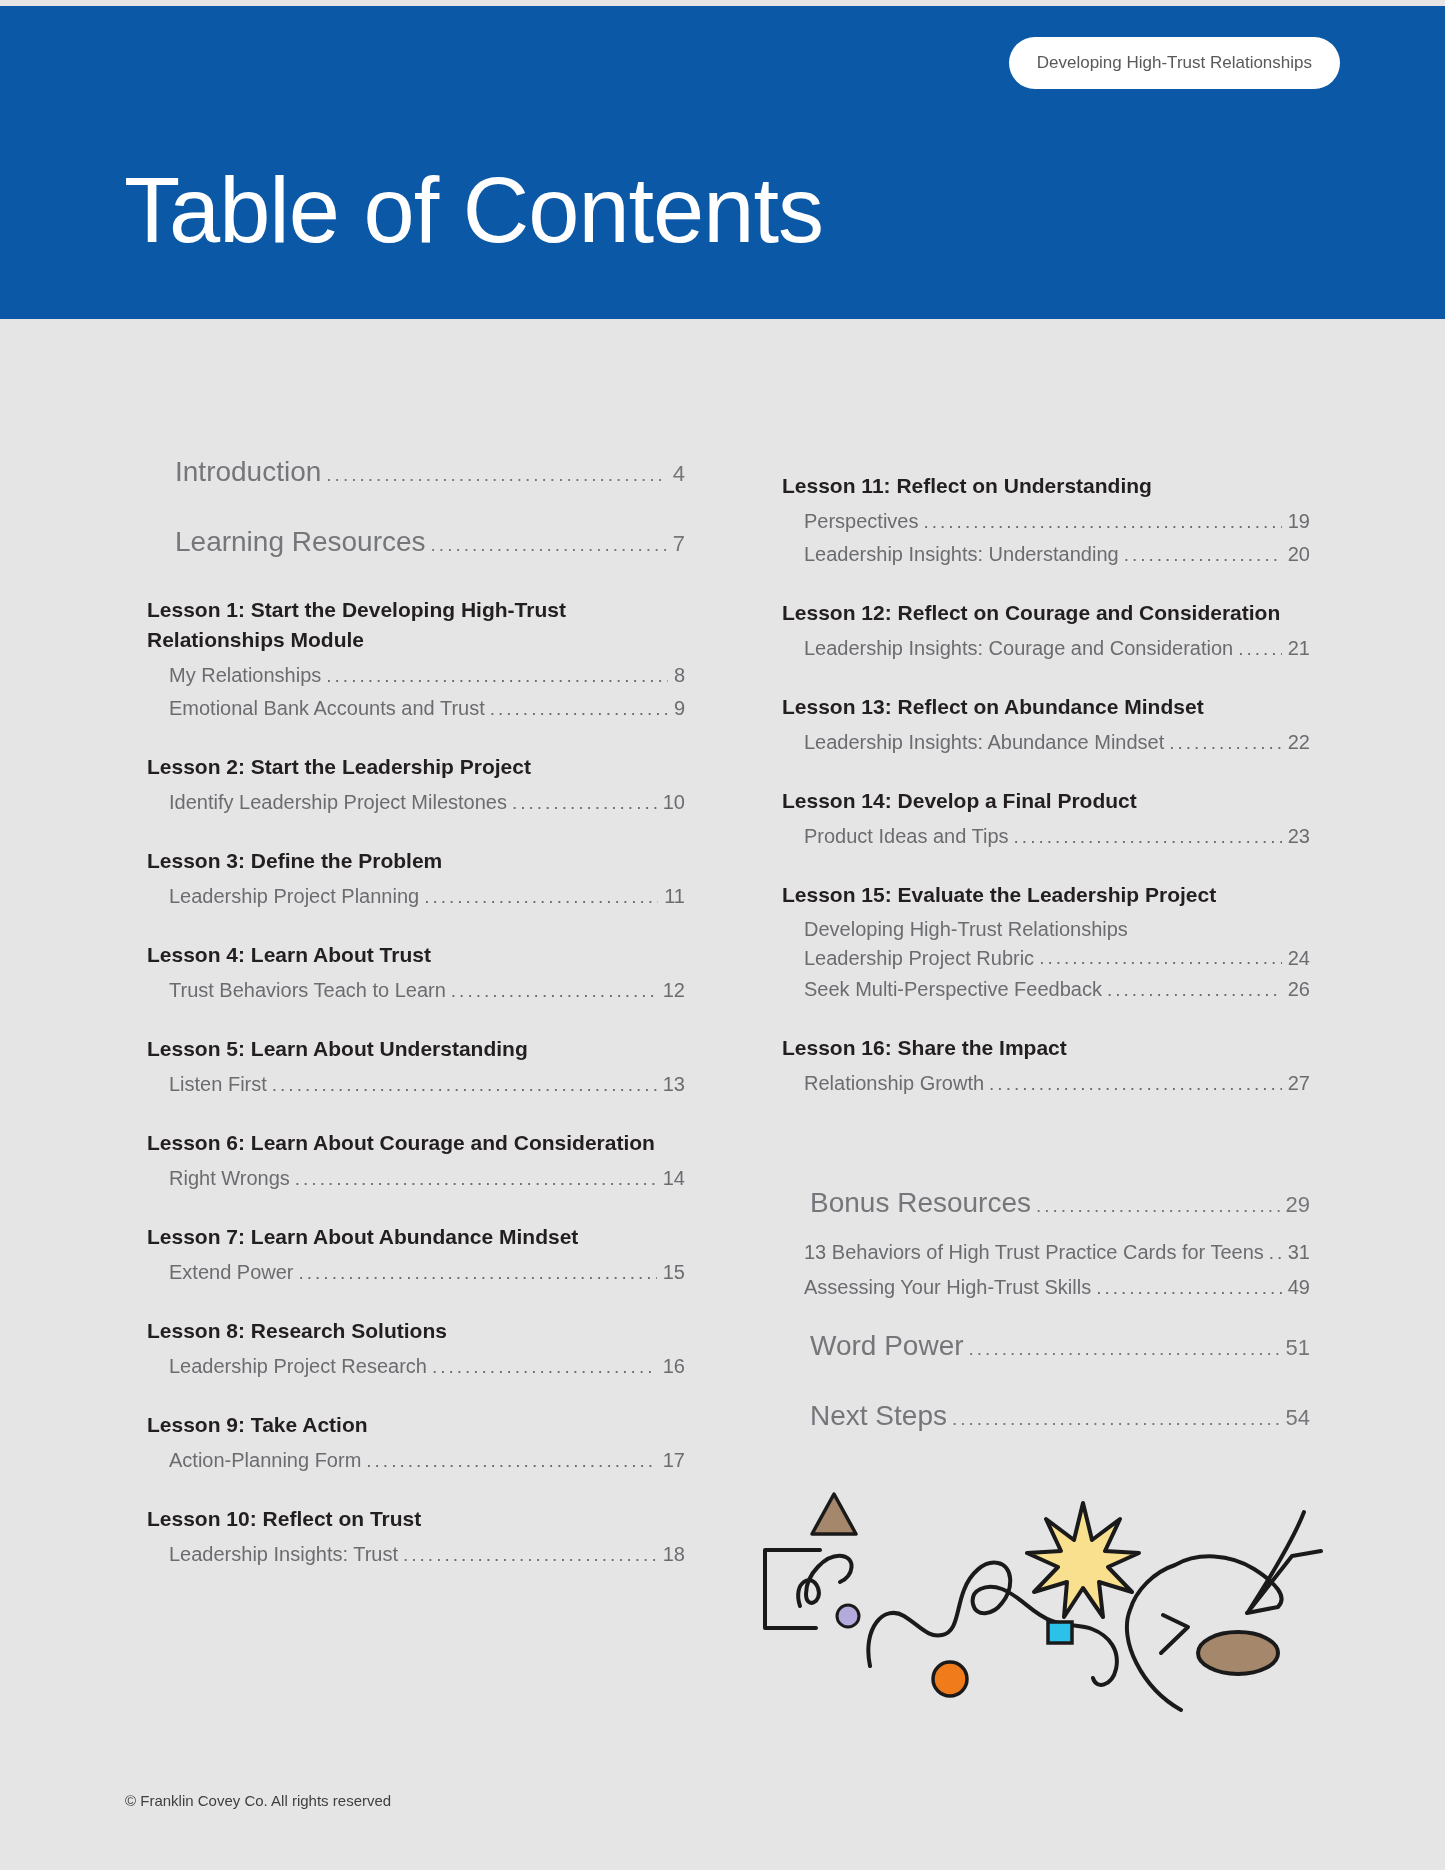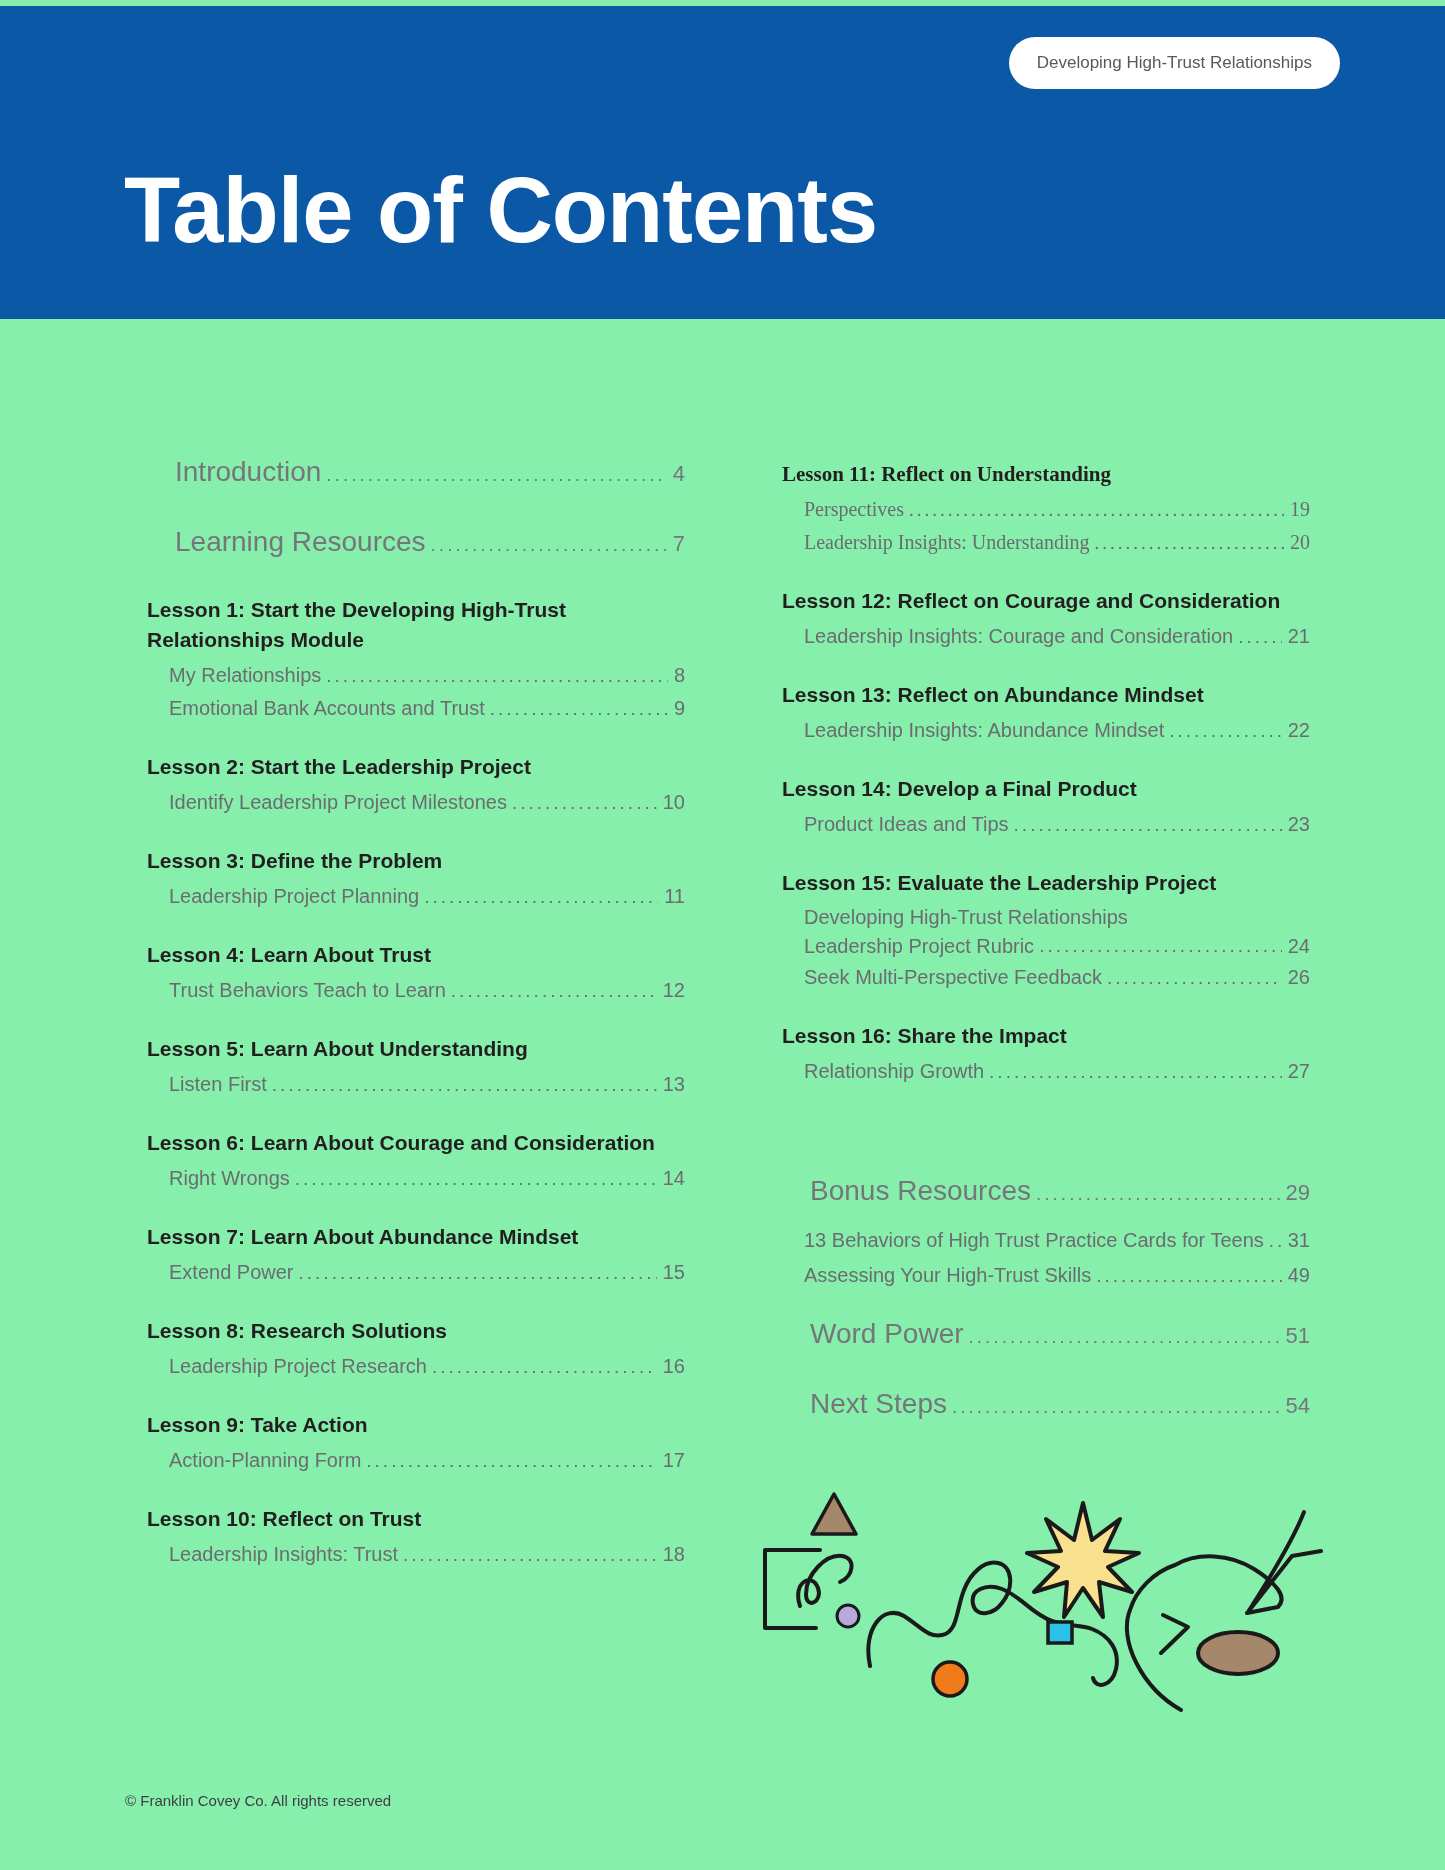--- a/index.html
+++ b/index.html
@@ -1,39 +1,39 @@
 <!DOCTYPE html>
 <html style="--band: #0b58a6; --badge_bg: #ffffff; --badge_text: #58595b; --title_text: #ffffff; --heading: #231f20; --body: #6b6c70; --section: #75767a; --footer: #3f3f41; --stroke: #1a1a1a; --doodle_triangle: #a5876b; --doodle_star: #f8e08e; --doodle_lavender: #b4abdc; --doodle_orange: #ef7b1a; --doodle_cyan: #2cc1e8; --doodle_ellipse: #a5876b;"><head>
 <meta charset="utf-8">
 <style>
   html,body{margin:0;padding:0;background:#fff;}
-  .page{position:relative;width:1445px;height:1870px;background:#86efac;
+  .page{position:relative;width:1445px;height:1870px;background:#e5e5e5;
         font-family:"Liberation Sans",sans-serif;overflow:hidden;}
   .band{position:absolute;left:0;top:6px;width:1445px;height:313px;background:var(--band,#0b58a6);}
   .badge{position:absolute;top:31px;right:105px;height:52px;border-radius:26px;
          background:var(--badge_bg,#fff);display:flex;align-items:center;padding:0 28px;
          font-size:17px;color:var(--badge_text,#58595b);}
-  .band-title{position:absolute;left:124px;top:158px;font-size:92px;font-weight:700;
+  .band-title{position:absolute;left:124px;top:158px;font-size:92px;font-weight:400;
               letter-spacing:-1px;line-height:1;color:var(--title_text,#fff);}
   .col{position:absolute;top:455px;}
   .col-left{left:127px;width:558px;}
   .col-right{left:762px;width:548px;}
   .section-row{display:flex;align-items:baseline;font-size:28px;line-height:34px;
                color:var(--section,#75767a);margin-bottom:33px;margin-left:48px;}
   .section-row .pg{font-size:22px;}
   .row{display:flex;align-items:flex-end;font-size:20px;line-height:33px;
        color:var(--body,#6b6c70);padding-left:42px;}
   .row.tight{line-height:30px;}
   .lbl{flex:0 1 auto;white-space:nowrap;}
   .leader{flex:1 1 auto;min-width:10px;overflow:hidden;white-space:nowrap;
           margin:0 6px 0 5px;letter-spacing:3px;font-size:19px;}
   .leader::after{content:"..........................................................................................................................................................................................................";}
   .pg{white-space:nowrap;flex:0 0 auto;}
   .lesson{margin-top:27px;}
-  .col .lesson:first-child{margin-top:4px;font-family:Liberation Serif, serif;}
+  .col .lesson:first-child{margin-top:16px;}
   .lesson-heading{font-size:21px;line-height:30px;font-weight:bold;
                   color:var(--heading,#231f20);padding-left:20px;margin-bottom:4px;}
   .pre-line{font-size:20px;line-height:28px;color:var(--body,#6b6c70);
             padding-left:42px;margin-top:5px;}
   .spacer{height:86px;}
   .group{margin-bottom:24px;}
   .group .section-row{margin-bottom:12px;}
   .group .row{line-height:35px;}
   .footer{position:absolute;left:125px;top:1792px;font-size:15px;color:var(--footer,#3f3f41);}
   .doodle{position:absolute;left:750px;top:1488px;}

